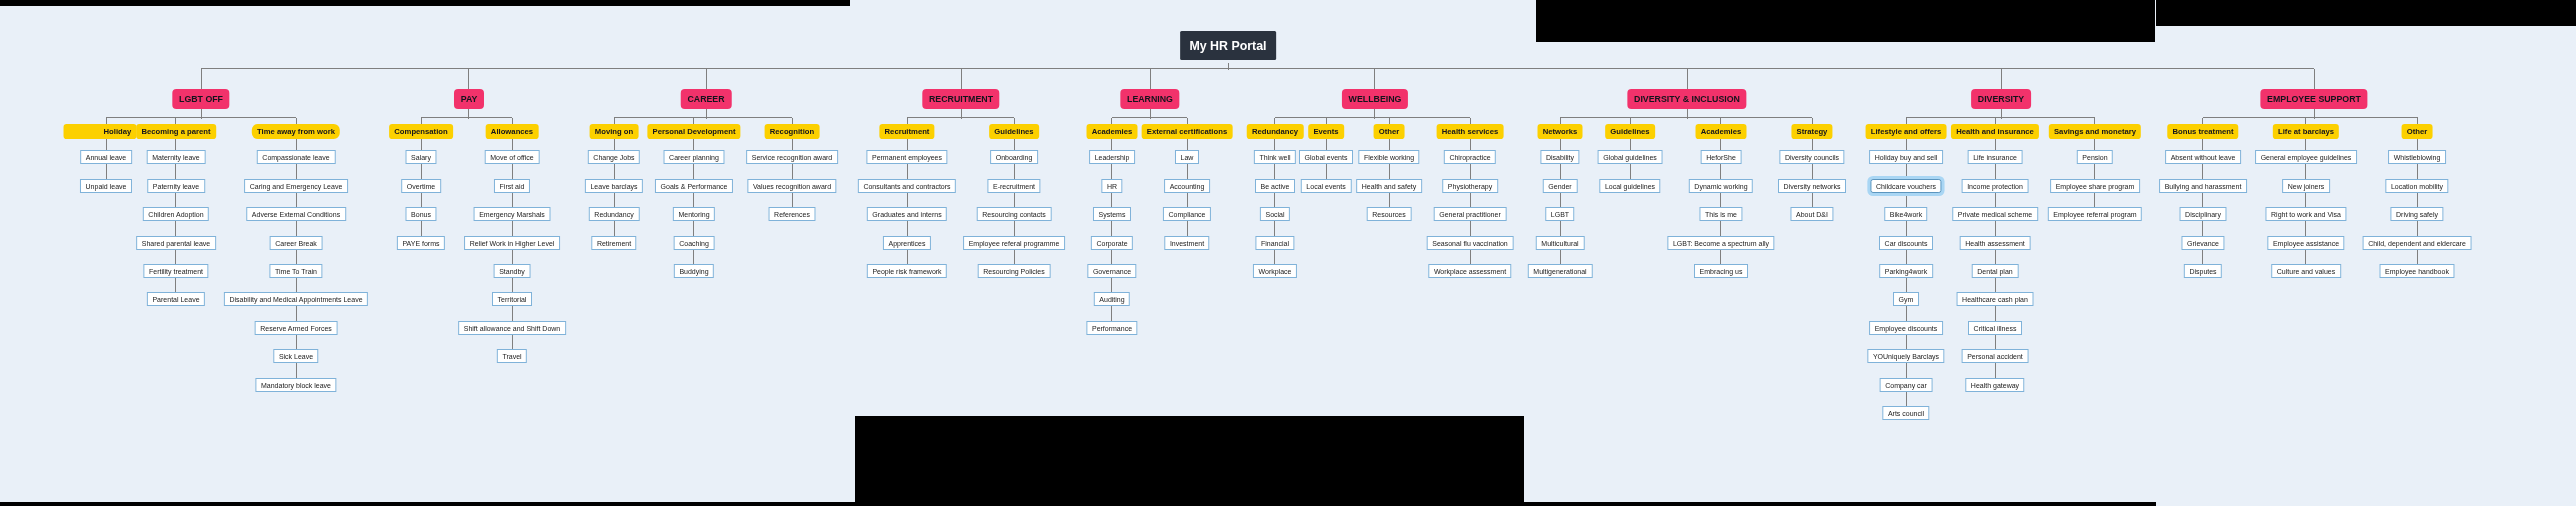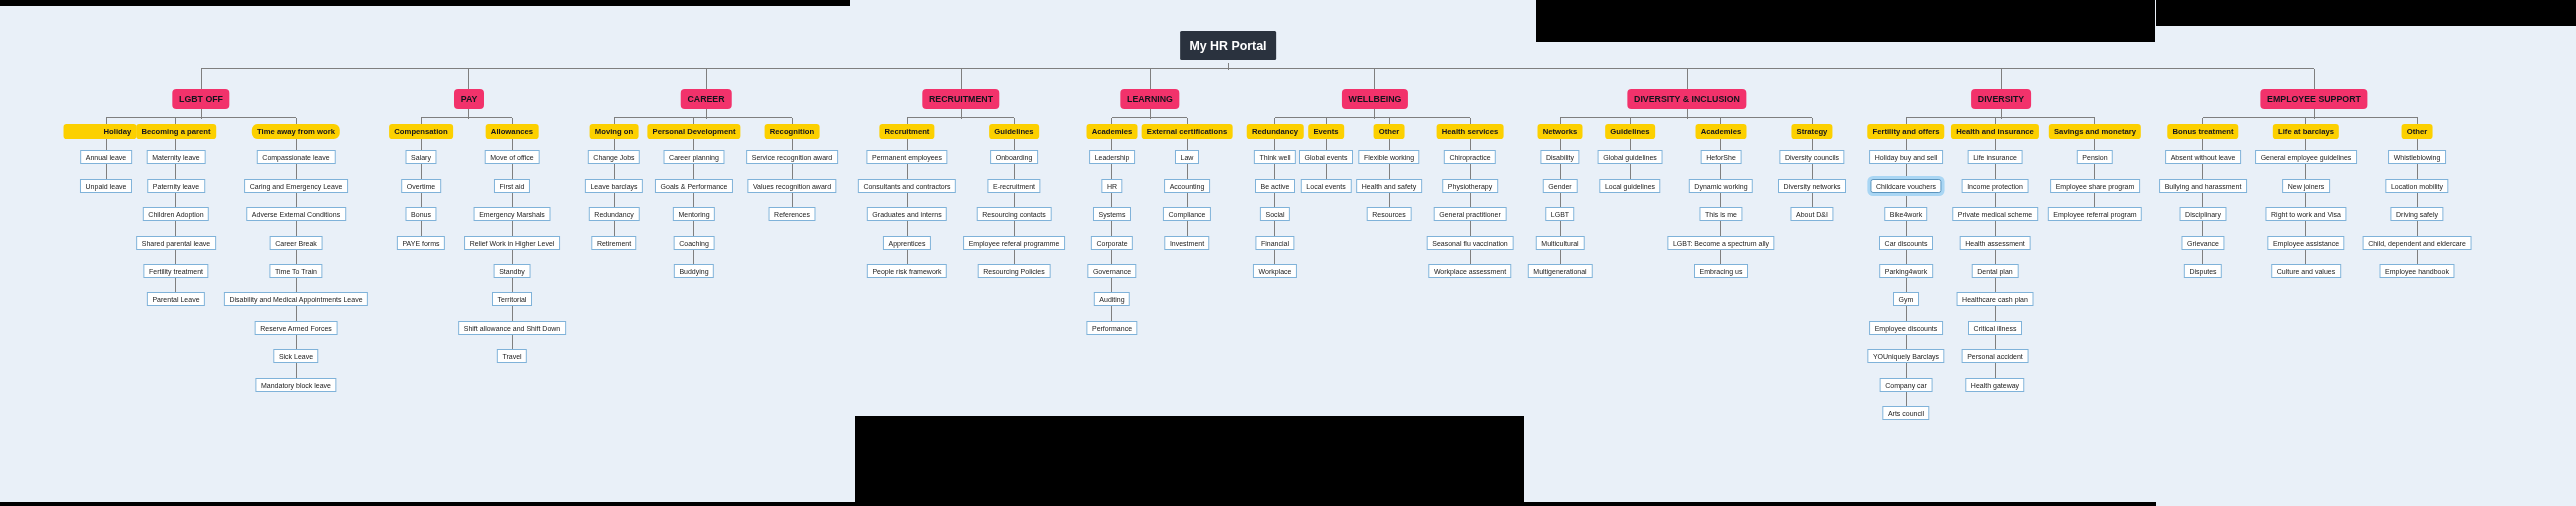--- a/index.html
+++ b/index.html
@@ -223,21 +223,21 @@
     <div class="node leaf-node" style="left: 1721px; top: 264px;">Embracing us</div>
     <div class="vline" style="left: 1812px; top: 118px; height: 97px;"></div>
     <div class="node group-node" style="left: 1812px; top: 124px;">Strategy</div>
     <div class="node leaf-node" style="left: 1812px; top: 150px;">Diversity councils</div>
     <div class="node leaf-node" style="left: 1812px; top: 179px;">Diversity networks</div>
     <div class="node leaf-node" style="left: 1812px; top: 207px;">About D&amp;I</div>
     <div class="vline" style="left: 2001px; top: 69px; height: 50px;"></div>
     <div class="hline" style="left: 1906px; top: 117px; width: 189px;"></div>
     <div class="node branch-node" style="left: 2001px; top: 89px;">DIVERSITY</div>
     <div class="vline" style="left: 1906px; top: 118px; height: 295px;"></div>
-    <div class="node group-node" style="left: 1906px; top: 124px;">Fertility and offers</div>
+    <div class="node group-node" style="left: 1906px; top: 124px;">Lifestyle and offers</div>
     <div class="node leaf-node" style="left: 1906px; top: 150px;">Holiday buy and sell</div>
     <div class="node leaf-node selected" style="left: 1906px; top: 179px;">Childcare vouchers</div>
     <div class="node leaf-node" style="left: 1906px; top: 207px;">Bike4work</div>
     <div class="node leaf-node" style="left: 1906px; top: 236px;">Car discounts</div>
     <div class="node leaf-node" style="left: 1906px; top: 264px;">Parking4work</div>
     <div class="node leaf-node" style="left: 1906px; top: 292px;">Gym</div>
     <div class="node leaf-node" style="left: 1906px; top: 321px;">Employee discounts</div>
     <div class="node leaf-node" style="left: 1906px; top: 349px;">YOUniquely Barclays</div>
     <div class="node leaf-node" style="left: 1906px; top: 378px;">Company car</div>
     <div class="node leaf-node" style="left: 1906px; top: 406px;">Arts council</div>

